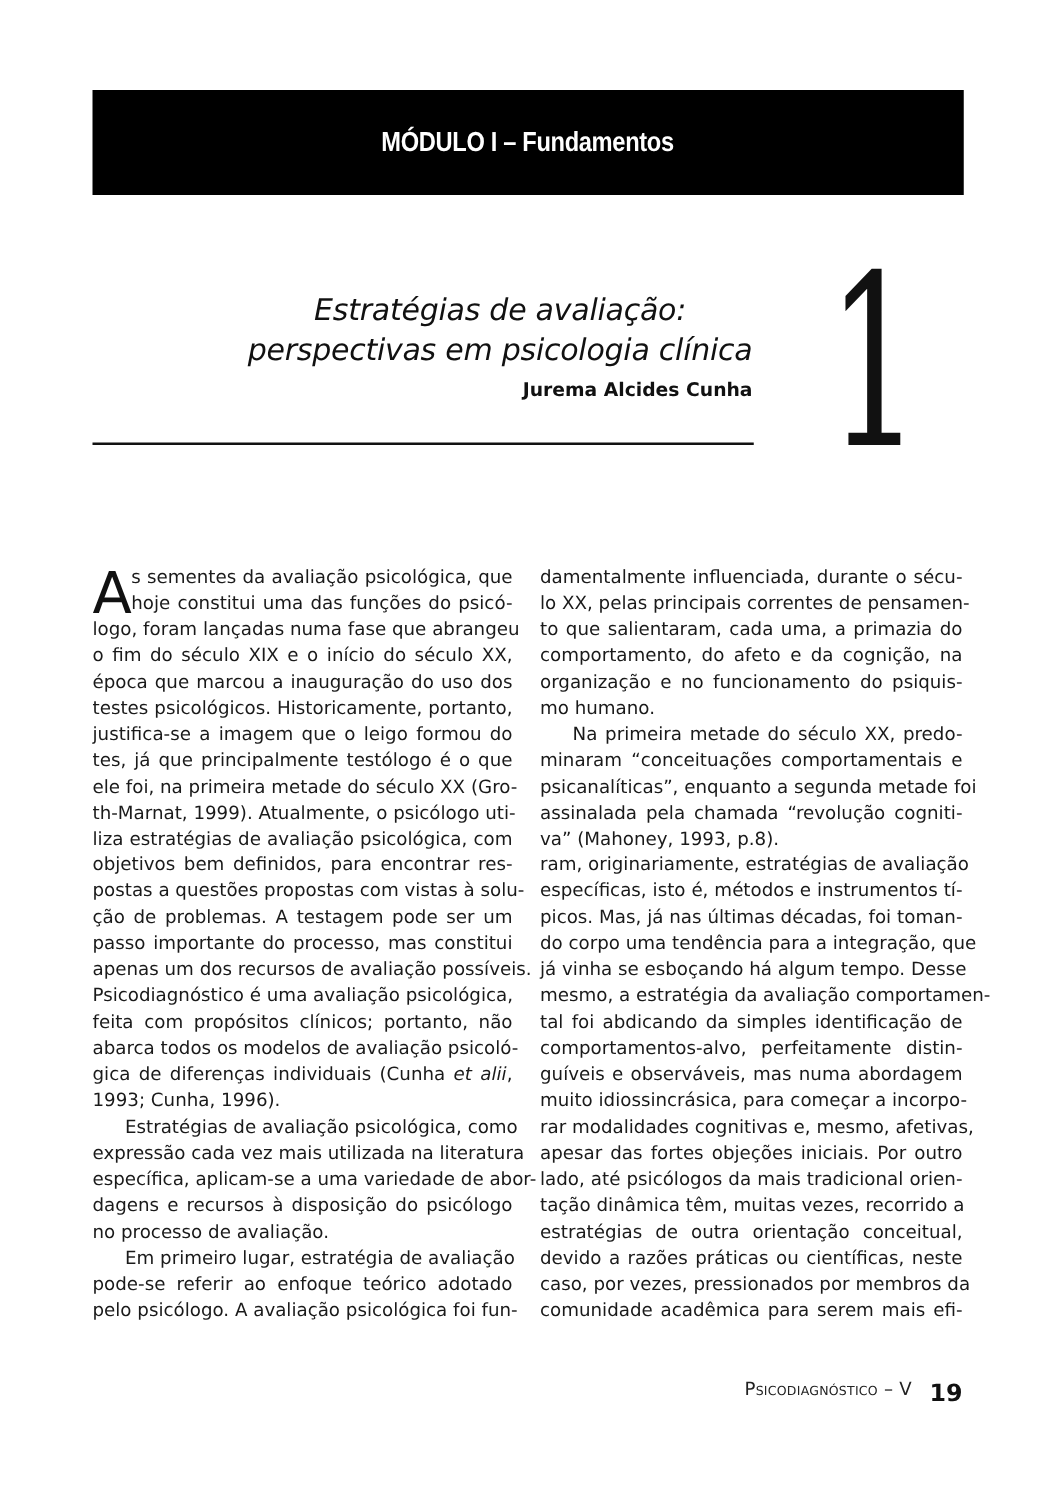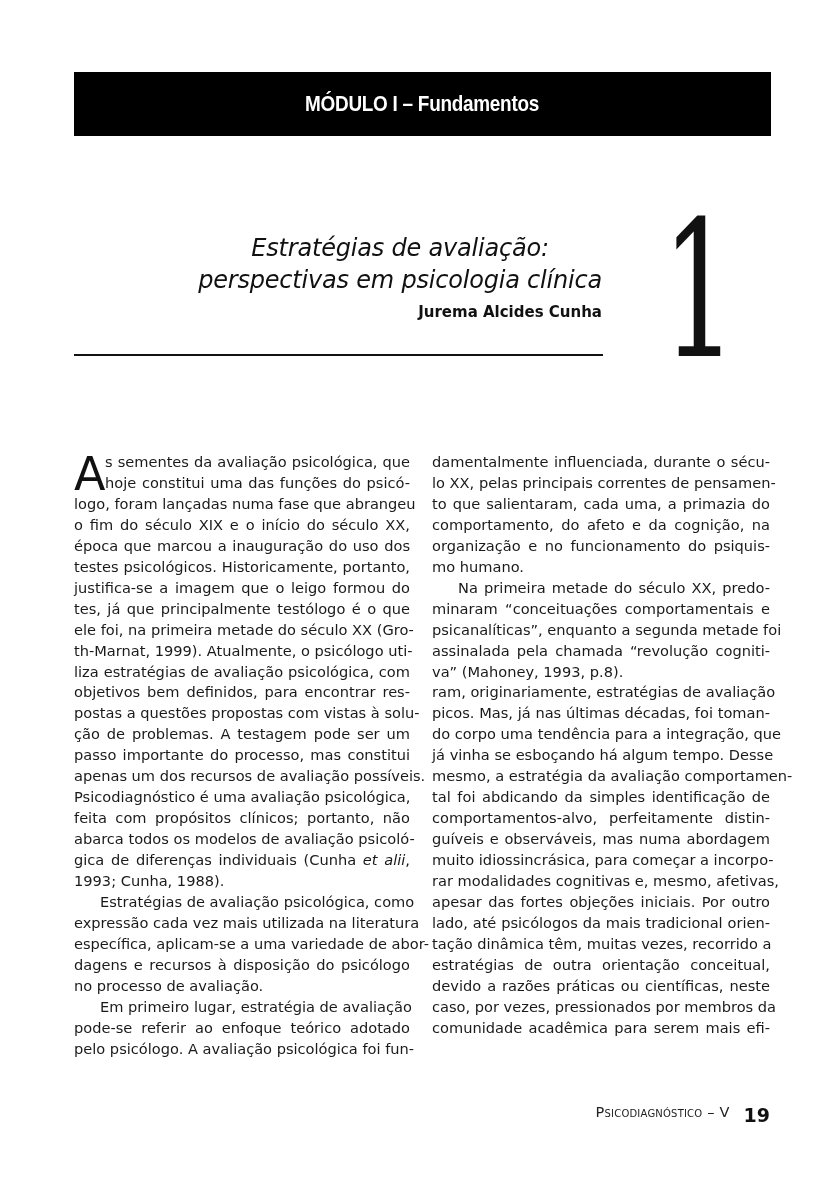--- a/index.html
+++ b/index.html
@@ -1,17 +1,17 @@
 <!DOCTYPE html>
 <html><head>
 <meta charset="utf-8">
 <style>
   html, body { margin: 0; padding: 0; background: #ffffff; }
   body { width: 840px; height: 1200px; position: relative; overflow: hidden; font-family: "DejaVu Sans", sans-serif; color: #111; }
-  .banner { position: absolute; left: 74px; top: 72px; width: 697px; height: 64px; background: #000; display: flex; align-items: center; justify-content: center; }
+  .banner { position: absolute; left: 74px; top: 72px; width: 697px; height: 84px; background: #000; display: flex; align-items: center; justify-content: center; }
   .banner span { color: #fff; font-family: "Liberation Sans", sans-serif; font-weight: bold; font-size: 22px; letter-spacing: -0.3px; transform: scaleX(0.86); display: inline-block; }
   .title { position: absolute; right: 238px; top: 232px; text-align: center; font-family: "DejaVu Sans", sans-serif; font-style: italic; font-size: 24px; line-height: 32px; color: #111; letter-spacing: -0.2px; }
   .author { position: absolute; right: 238px; top: 303px; font-family: "DejaVu Sans", sans-serif; font-weight: bold; font-size: 15px; color: #111; }
   .rule { position: absolute; left: 74px; top: 354px; width: 529px; height: 2px; background: #111; }
   .chapnum { position: absolute; left: 662px; top: 196px; font-family: "DejaVu Serif", serif; font-size: 190px; line-height: 190px; color: #111; transform: scaleX(0.62); transform-origin: left top; }
   .col { position: absolute; top: 452px; font-size: 14.6px; line-height: 20.95px; color: #1a1a1a; }
   .col-left { left: 74px; width: 336px; }
   .col-right { left: 432px; width: 338px; }
   .ln { display: block; white-space: nowrap; text-align: justify; text-align-last: justify; }
   .ln.last { text-align-last: left; }
@@ -54,21 +54,21 @@
       <span class="ln">liza estratégias de avaliação psicológica, com</span>
       <span class="ln">objetivos bem definidos, para encontrar res-</span>
       <span class="ln">postas a questões propostas com vistas à solu-</span>
       <span class="ln">ção de problemas. A testagem pode ser um</span>
       <span class="ln">passo importante do processo, mas constitui</span>
       <span class="ln">apenas um dos recursos de avaliação possíveis.</span>
       <span class="ln">Psicodiagnóstico é uma avaliação psicológica,</span>
       <span class="ln">feita com propósitos clínicos; portanto, não</span>
       <span class="ln">abarca todos os modelos de avaliação psicoló-</span>
       <span class="ln">gica de diferenças individuais (Cunha <em>et alii</em>,</span>
-      <span class="ln last">1993; Cunha, 1988).</span>
+      <span class="ln last">1993; Cunha, 1996).</span>
       <span class="ln ind">Estratégias de avaliação psicológica, como</span>
       <span class="ln">expressão cada vez mais utilizada na literatura</span>
       <span class="ln">específica, aplicam-se a uma variedade de abor-</span>
       <span class="ln">dagens e recursos à disposição do psicólogo</span>
       <span class="ln last">no processo de avaliação.</span>
       <span class="ln ind">Em primeiro lugar, estratégia de avaliação</span>
       <span class="ln">pode-se referir ao enfoque teórico adotado</span>
       <span class="ln">pelo psicólogo. A avaliação psicológica foi fun-</span>
     </div>
 </div>
@@ -80,20 +80,21 @@
       <span class="ln">to que salientaram, cada uma, a primazia do</span>
       <span class="ln">comportamento, do afeto e da cognição, na</span>
       <span class="ln">organização e no funcionamento do psiquis-</span>
       <span class="ln last">mo humano.</span>
       <span class="ln ind">Na primeira metade do século XX, predo-</span>
       <span class="ln">minaram “conceituações comportamentais e</span>
       <span class="ln">psicanalíticas”, enquanto a segunda metade foi</span>
       <span class="ln">assinalada pela chamada “revolução cogniti-</span>
       <span class="ln last">va” (Mahoney, 1993, p.8).</span>
       <span class="ln">ram, originariamente, estratégias de avaliação</span>
+      <span class="ln">específicas, isto é, métodos e instrumentos tí-</span>
       <span class="ln">picos. Mas, já nas últimas décadas, foi toman-</span>
       <span class="ln">do corpo uma tendência para a integração, que</span>
       <span class="ln">já vinha se esboçando há algum tempo. Desse</span>
       <span class="ln">mesmo, a estratégia da avaliação comportamen-</span>
       <span class="ln">tal foi abdicando da simples identificação de</span>
       <span class="ln">comportamentos-alvo, perfeitamente distin-</span>
       <span class="ln">guíveis e observáveis, mas numa abordagem</span>
       <span class="ln">muito idiossincrásica, para começar a incorpo-</span>
       <span class="ln">rar modalidades cognitivas e, mesmo, afetivas,</span>
       <span class="ln">apesar das fortes objeções iniciais. Por outro</span>

